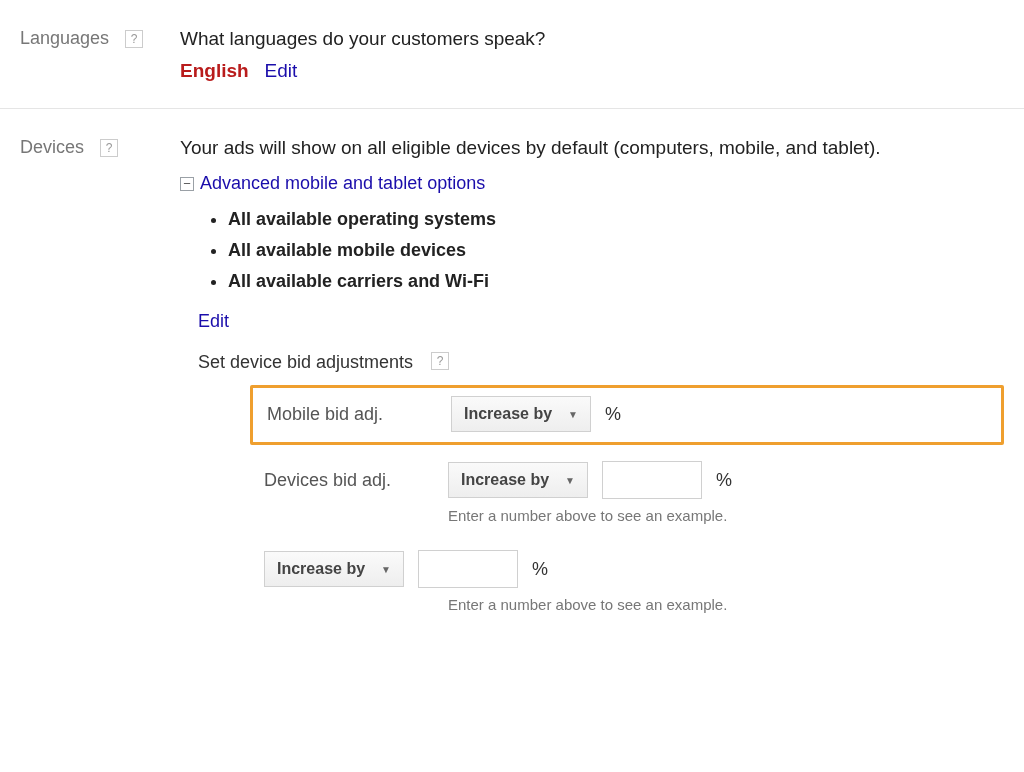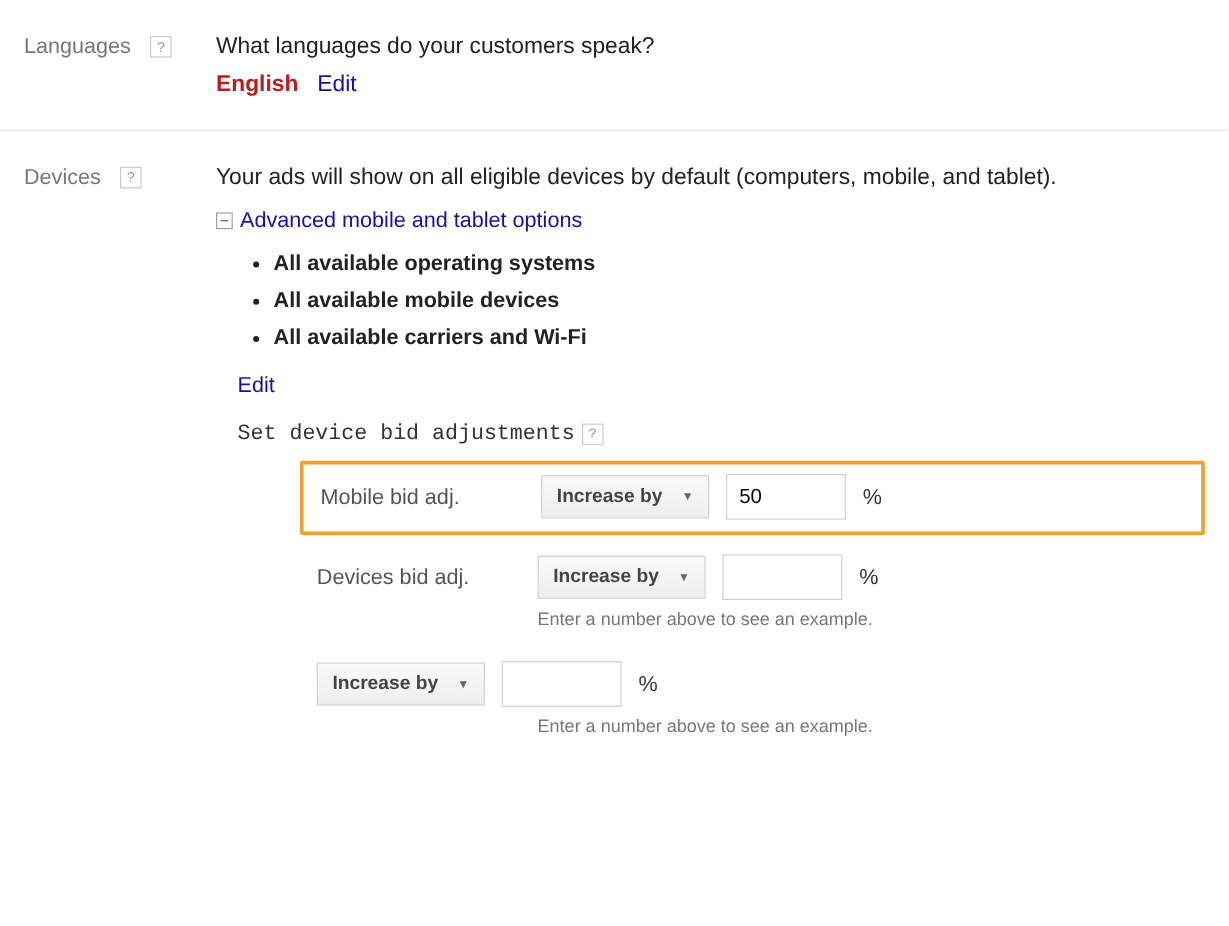--- a/index.html
+++ b/index.html
@@ -98,23 +98,22 @@
       margin-top: 14px;
       margin-left: 18px;
       font-size: 18px;
     }
     .subheading {
       margin-top: 20px;
       margin-left: 18px;
       font-size: 18px;
       color: #333;
       display: flex;
-      align-items: center;
-      gap: 6px;
-      font-family: Liberation Mono, monospace;
+      align-items: flex-start;
+      gap: 18px;
     }
     .bid-rows {
       margin-left: 70px;
       margin-top: 12px;
     }
     .bid-row {
       padding: 8px 14px 10px 14px;
       margin-bottom: 8px;
     }
     .bid-row.highlighted {
@@ -218,21 +217,20 @@
 
     <div class="bid-rows">
 
       <div class="bid-row highlighted">
         <div class="bid-controls">
           <span class="bid-label">Mobile bid adj.</span>
           <span class="dropdown">
             <span>Increase by</span>
             <span class="caret">▼</span>
           </span>
-          <input class="num-input" value="50" style="">
           <span class="percent-sign">%</span>
         </div>
       </div>
 
       <div class="bid-row">
         <div class="bid-controls">
           <span class="bid-label">Devices bid adj.</span>
           <span class="dropdown">
             <span>Increase by</span>
             <span class="caret">▼</span>

